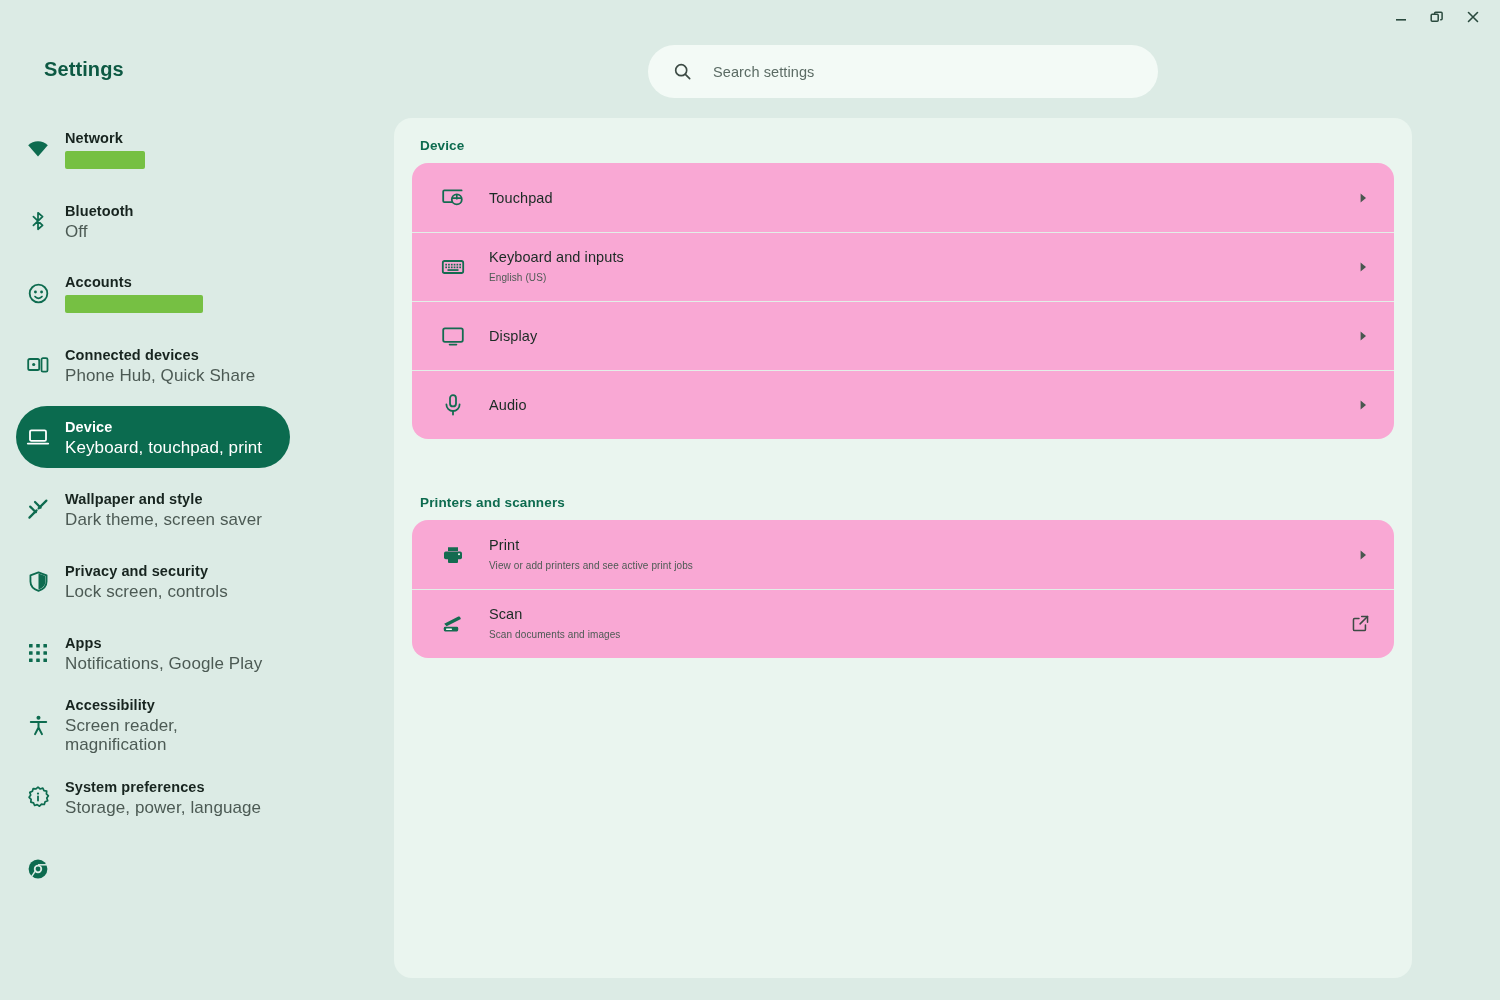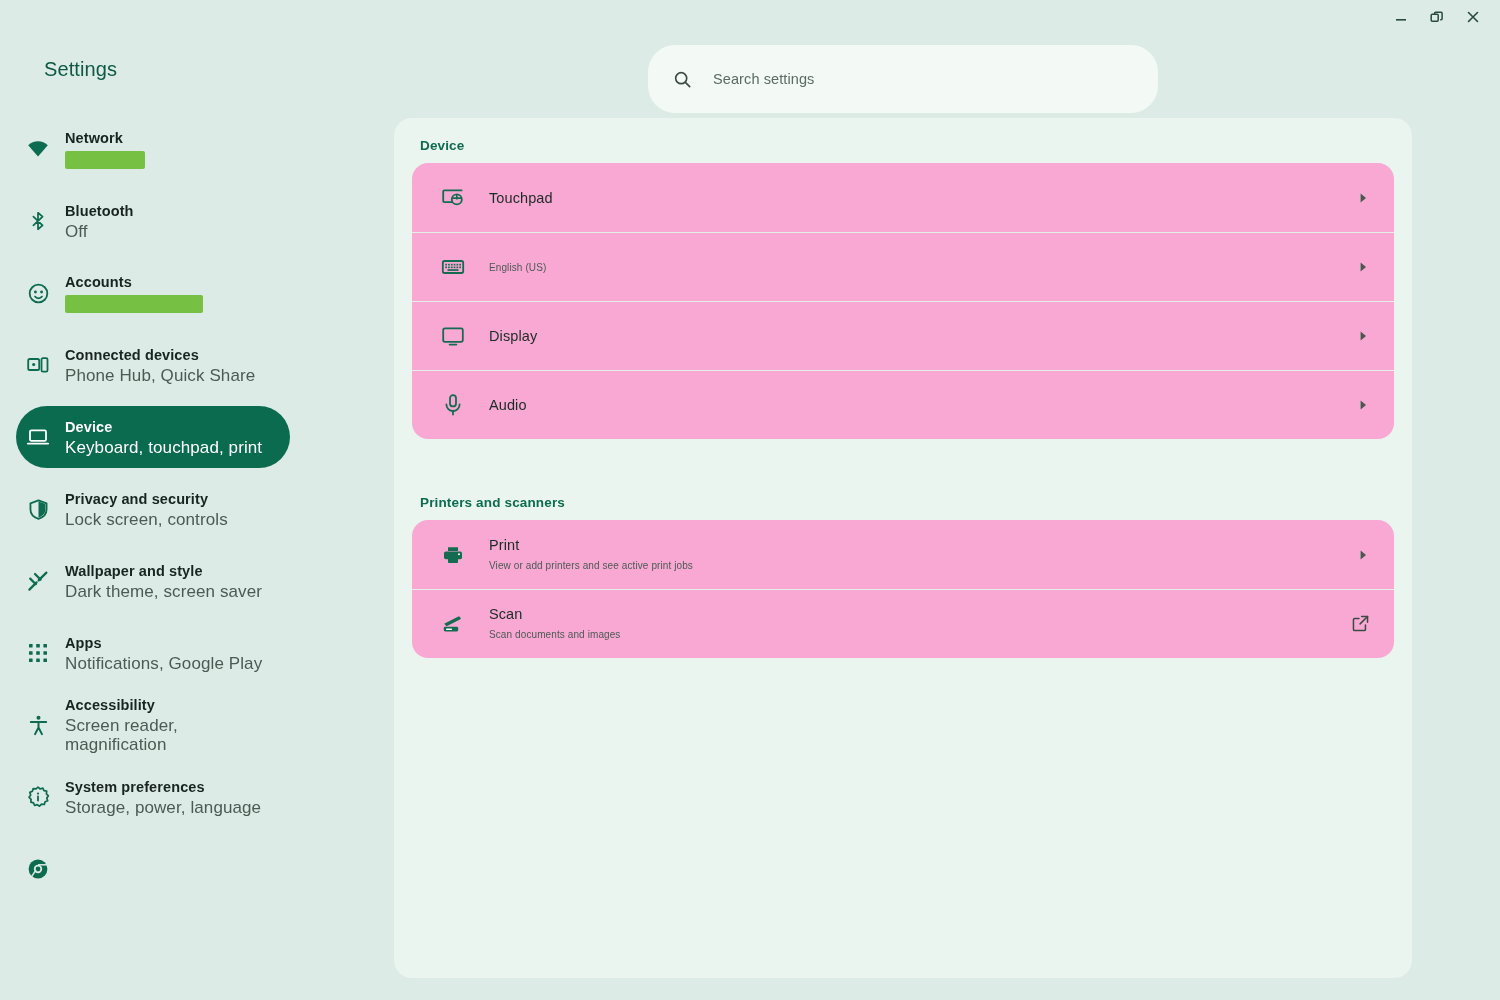--- a/index.html
+++ b/index.html
@@ -36,30 +36,30 @@
     cursor: pointer;
     color: #2a4a3e;
   }
   .win-btn svg { display: block; }
 
   
   .settings-title {
     position: absolute;
     left: 44px; top: 58px;
     font-size: 20px;
-    font-weight: 400;
+    font-weight: 700;
     color: #0d5943;
     letter-spacing: .1px;
   }
 
   
   .searchbar {
     position: absolute;
     left: 648px; top: 45px;
-    width: 510px; height: 68px;
+    width: 510px; height: 53px;
     background: #f3faf6;
     border-radius: 27px;
     display: flex;
     align-items: center;
     padding-left: 24px;
     gap: 20px;
     cursor: text;
   }
   .search-icon { color: #3c4a44; display: flex; }
   .search-placeholder {
@@ -293,43 +293,43 @@
       </svg>
     </span>
     <span class="nav-text">
       <span class="nav-title">Device</span>
       <span class="nav-sub">Keyboard, touchpad, print</span>
     </span>
   </div>
 
   <div class="nav-item">
     <span class="nav-icon">
-      <svg width="23" height="23" viewBox="0 0 24 24" aria-hidden="true">
-        <path d="M12 2.4 L20.4 5.6 V12 c0 5.2-3.6 8.2-8.4 9.8 C7.2 20.2 3.6 17.2 3.6 12 V5.6 Z" fill="none" stroke="currentColor" stroke-width="1.9" stroke-linejoin="round"></path>
-        <path d="M12 3.6 V20.4 c4.1-1.5 7.2-4.1 7.2-8.4 V6.3 Z" fill="currentColor"></path>
-      </svg>
-    </span>
-    <span class="nav-text">
-      <span class="nav-title">Privacy and security</span>
-      <span class="nav-sub">Lock screen, controls</span>
-    </span>
-  </div>
-
-  <div class="nav-item">
-    <span class="nav-icon">
       <svg width="24" height="24" viewBox="0 0 24 24" aria-hidden="true">
         <path d="M3.4 20.6 L10.6 13.4" stroke="currentColor" stroke-width="2.2" stroke-linecap="round"></path>
         <path d="M12.6 11.4 L20.4 3.6" stroke="currentColor" stroke-width="2.2" stroke-linecap="round"></path>
         <path d="M9 5 L14.6 10.6" stroke="currentColor" stroke-width="2.2" stroke-linecap="round"></path>
         <path d="M4.2 9.6 L9.8 15.2" stroke="currentColor" stroke-width="2.2" stroke-linecap="round"></path>
       </svg>
     </span>
     <span class="nav-text">
       <span class="nav-title">Wallpaper and style</span>
       <span class="nav-sub">Dark theme, screen saver</span>
+    </span>
+  </div>
+
+  <div class="nav-item">
+    <span class="nav-icon">
+      <svg width="23" height="23" viewBox="0 0 24 24" aria-hidden="true">
+        <path d="M12 2.4 L20.4 5.6 V12 c0 5.2-3.6 8.2-8.4 9.8 C7.2 20.2 3.6 17.2 3.6 12 V5.6 Z" fill="none" stroke="currentColor" stroke-width="1.9" stroke-linejoin="round"></path>
+        <path d="M12 3.6 V20.4 c4.1-1.5 7.2-4.1 7.2-8.4 V6.3 Z" fill="currentColor"></path>
+      </svg>
+    </span>
+    <span class="nav-text">
+      <span class="nav-title">Privacy and security</span>
+      <span class="nav-sub">Lock screen, controls</span>
     </span>
   </div>
 
   <div class="nav-item">
     <span class="nav-icon">
       <svg width="20" height="20" viewBox="0 0 20 20" aria-hidden="true">
         <g fill="currentColor">
           <rect x="1" y="1" width="3.6" height="3.6" rx="0.5"></rect>
           <rect x="8.2" y="1" width="3.6" height="3.6" rx="0.5"></rect>
           <rect x="15.4" y="1" width="3.6" height="3.6" rx="0.5"></rect>
@@ -428,20 +428,21 @@
             <rect x="7.1" y="11.5" width="1.7" height="1.7"></rect>
             <rect x="9.9" y="11.5" width="1.7" height="1.7"></rect>
             <rect x="12.7" y="11.5" width="1.7" height="1.7"></rect>
             <rect x="15.5" y="11.5" width="1.7" height="1.7"></rect>
             <rect x="18.3" y="11.5" width="1.7" height="1.7"></rect>
             <rect x="6.5" y="14.2" width="11" height="1.7"></rect>
           </g>
         </svg>
       </span>
       <span class="row-text">
+        <span class="row-title">Keyboard and inputs</span>
         <span class="row-sub">English (US)</span>
       </span>
       <span class="row-chevron">
         <svg width="14" height="14" viewBox="0 0 14 14" aria-hidden="true">
           <path d="M4.6 2.6 L10 7 L4.6 11.4 Z" fill="currentColor"></path>
         </svg>
       </span>
     </div>
 
     <div class="row">

